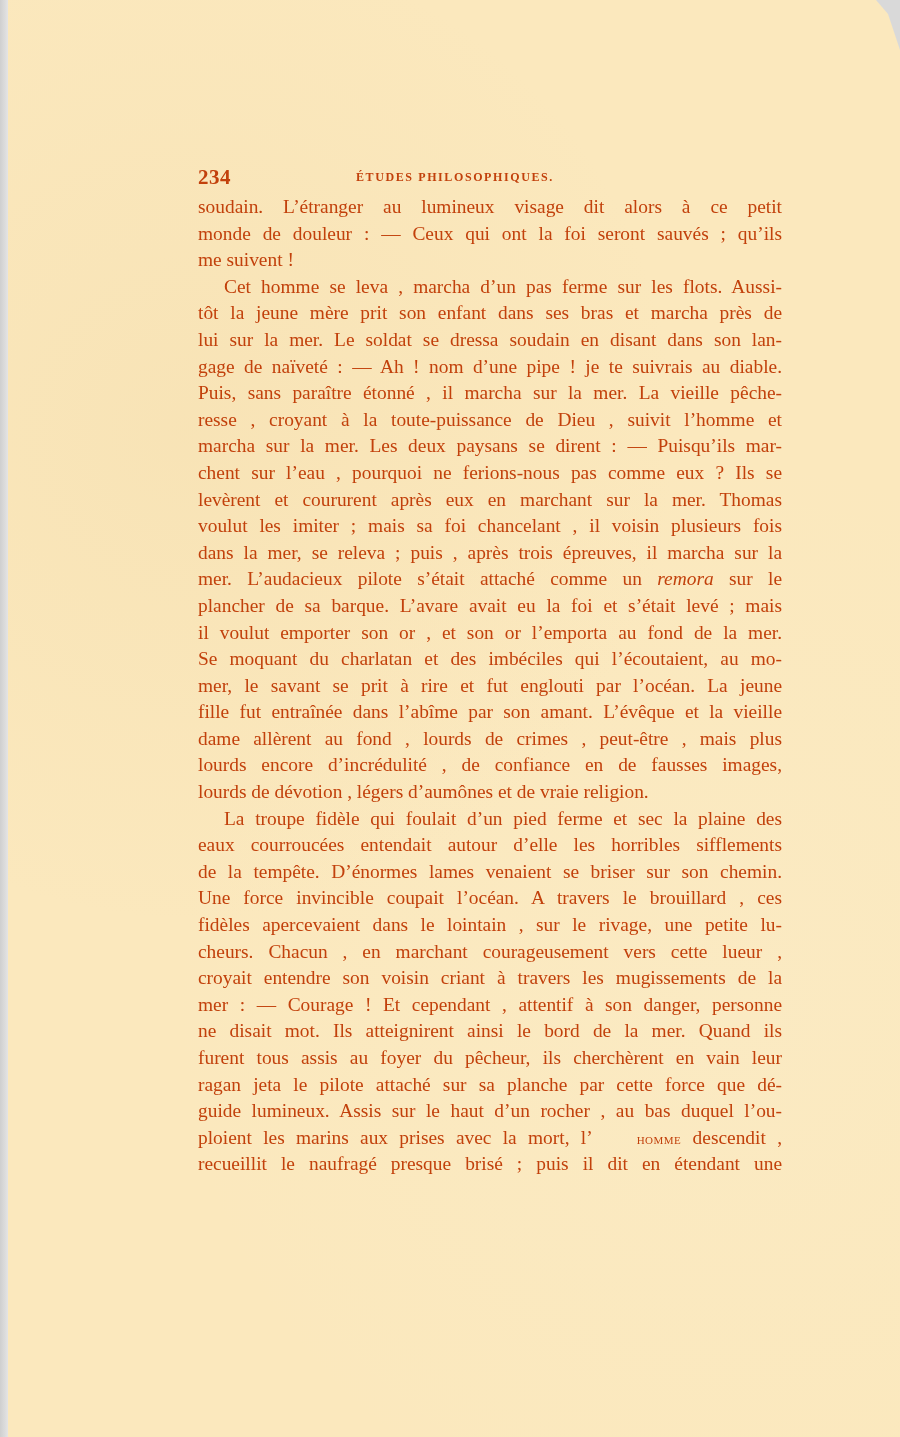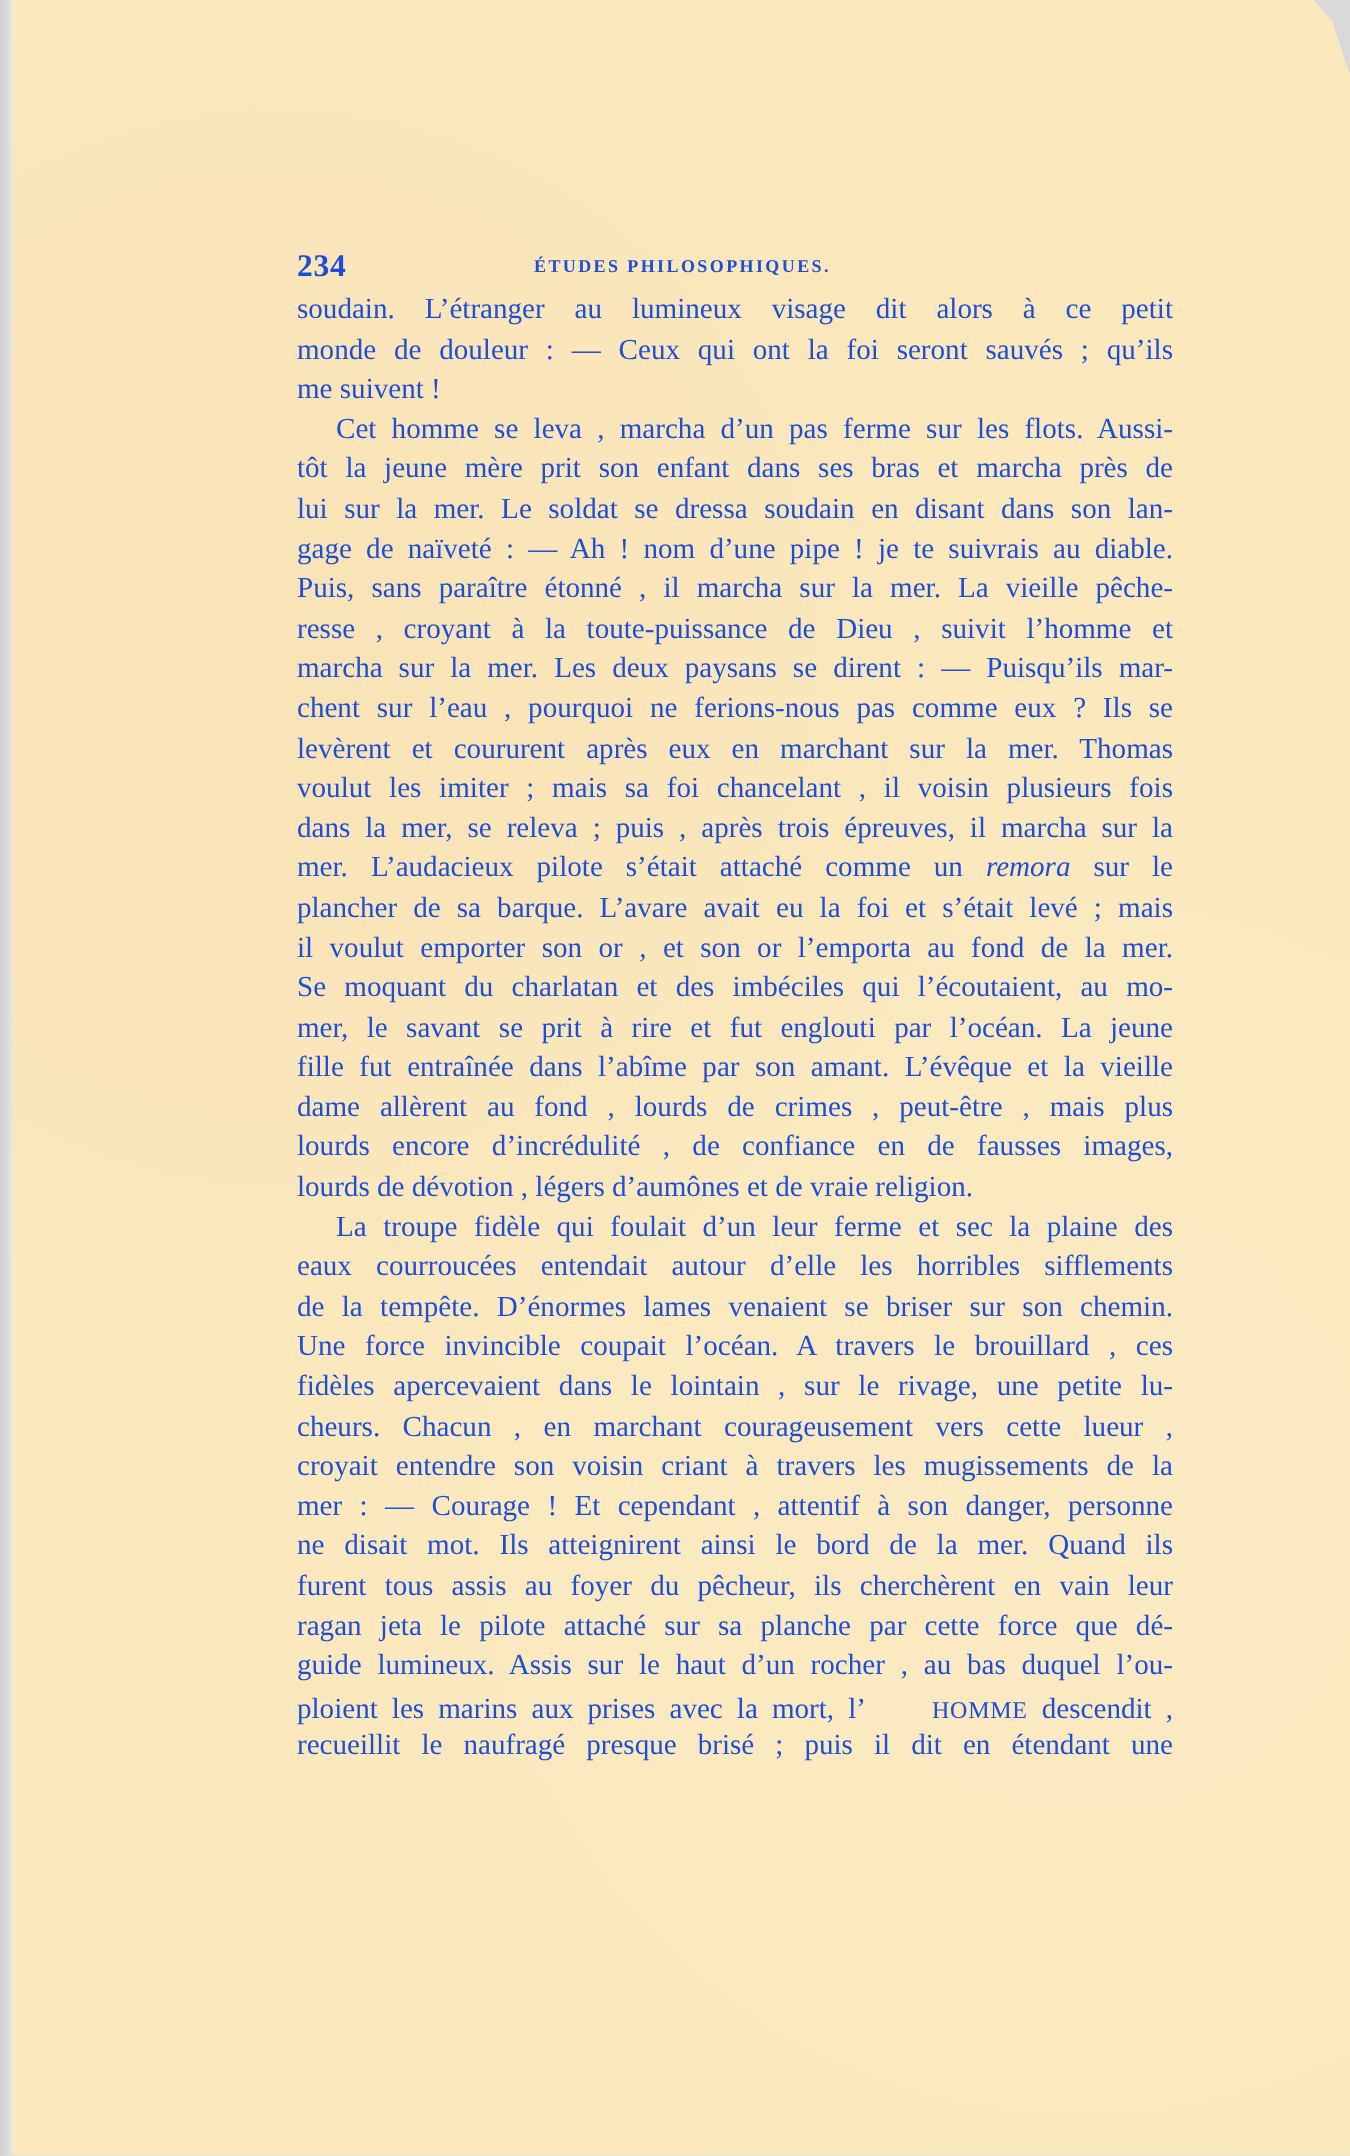--- a/index.html
+++ b/index.html
@@ -33,21 +33,21 @@
       top: 0;
       width: 8px;
       height: 1437px;
       background: linear-gradient(to right, #cfcfcf, #e4e4e4);
     }
     .text-block {
       position: absolute;
       left: 198px;
       top: 160px;
       width: 584px;
-      color: #1d4ed8;
+      color: #c2410c;
       font-family: "Liberation Serif", "DejaVu Serif", serif;
     }
     .running-head {
       position: relative;
       height: 34px;
       font-size: 19px;
       line-height: 34px;
     }
     .folio {
       position: absolute;
@@ -79,21 +79,21 @@
       text-align-last: left;
     }
     .line.indent {
       padding-left: 26px;
     }
     .line .it {
       font-style: italic;
     }
     .line .sc {
       font-variant: small-caps;
-      font-size: 23px;
+      font-size: 15px;
       letter-spacing: 0.5px;
       margin-left: 44px;
     }
     .para { display: block; }
   </style>
 </head>
 <body>
 
 <div class="left-strip"></div>
 
@@ -128,21 +128,21 @@
         <span class="line">plancher de sa barque. L’avare avait eu la foi et s’était levé ; mais</span>
         <span class="line">il voulut emporter son or , et son or l’emporta au fond de la mer.</span>
         <span class="line">Se moquant du charlatan et des imbéciles qui l’écoutaient, au mo-</span>
         <span class="line">mer, le savant se prit à rire et fut englouti par l’océan. La jeune</span>
         <span class="line">fille fut entraînée dans l’abîme par son amant. L’évêque et la vieille</span>
         <span class="line">dame allèrent au fond , lourds de crimes , peut-être , mais plus</span>
         <span class="line">lourds encore d’incrédulité , de confiance en de fausses images,</span>
         <span class="line last">lourds de dévotion , légers d’aumônes et de vraie religion.</span>
       </div>
       <div class="para">
-        <span class="line indent">La troupe fidèle qui foulait d’un leur ferme et sec la plaine des</span>
+        <span class="line indent">La troupe fidèle qui foulait d’un pied ferme et sec la plaine des</span>
         <span class="line">eaux courroucées entendait autour d’elle les horribles sifflements</span>
         <span class="line">de la tempête. D’énormes lames venaient se briser sur son chemin.</span>
         <span class="line">Une force invincible coupait l’océan. A travers le brouillard , ces</span>
         <span class="line">fidèles apercevaient dans le lointain , sur le rivage, une petite lu-</span>
         <span class="line">cheurs. Chacun , en marchant courageusement vers cette lueur ,</span>
         <span class="line">croyait entendre son voisin criant à travers les mugissements de la</span>
         <span class="line">mer : — Courage ! Et cependant , attentif à son danger, personne</span>
         <span class="line">ne disait mot. Ils atteignirent ainsi le bord de la mer. Quand ils</span>
         <span class="line">furent tous assis au foyer du pêcheur, ils cherchèrent en vain leur</span>
         <span class="line">ragan jeta le pilote attaché sur sa planche par cette force que dé-</span>

